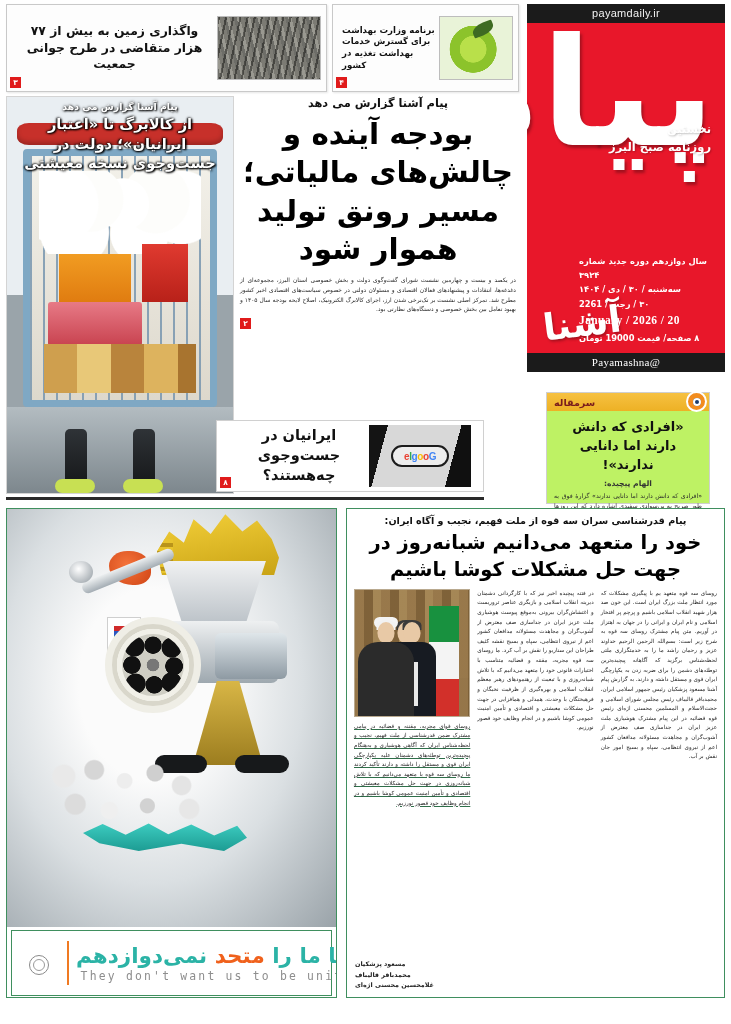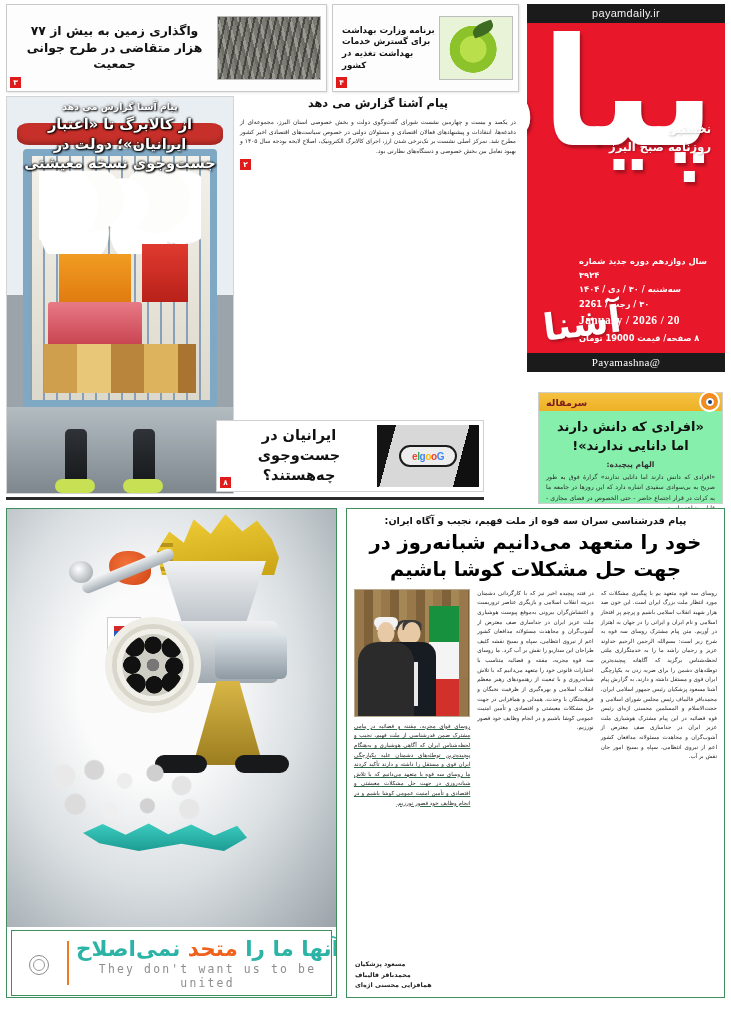--- a/index.html
+++ b/index.html
@@ -190,25 +190,25 @@
     text-align: center;
     font-size: 11px;
     padding: 3px 0 4px;
     font-family: "Liberation Serif", serif;
     letter-spacing: .3px;
   }
 
   
   .editorial {
     position: absolute;
-    top: 392px; right: 8px;
-    width: 185px;
+    top: 392px; right: 21px;
+    width: 164px;
     height: 112px;
     border: 1px solid #cfcfcf;
-    background: #86efac;
+    background: #bef264;
   }
   .edit-head {
     background: linear-gradient(180deg,#f6c141,#edb125);
     height: 18px;
     position: relative;
     display: flex;
     align-items: center;
     justify-content: flex-start;
     padding-left: 7px;
   }
@@ -306,21 +306,21 @@
   
   .google-box {
     position: absolute;
     top: 420px; left: 216px;
     width: 268px;
     height: 72px;
     border: 1px solid #d0d0d0;
     display: flex;
     flex-direction: row-reverse;
     align-items: center;
-    padding: 4px;
+    padding: 12px;
     background: #fff;
   }
   .google-text {
     flex: 1;
     text-align: center;
     font-size: 14.5px;
     font-weight: bold;
     direction: rtl;
     line-height: 1.36;
     color: #111;
@@ -781,20 +781,21 @@
         </span>
     </div>
     <div class="edit-title">«افرادی که دانش دارند اما دانایی ندارند»!</div>
     <div class="edit-author">الهام پیچیده:</div>
     <div class="edit-body">«افرادی که دانش دارند اما دانایی ندارند» گزارهٔ فوق به طور صریح به بی‌سوادی سفیدی اشاره دارد که این روزها در جامعه ما به کرات در قرار اجتماع حاضر - حتی الخصوص در فضای مجازی - قابل مشاهده است.</div>
     <div class="edit-more">ادامه در صفحه ۲</div>
   </div>
 
   <div class="lead">
     <div class="kicker">پیام آشنا گزارش می دهد</div>
+    <div class="lead-title">بودجه آینده و چالش‌های مالیاتی؛ مسیر رونق تولید هموار شود</div>
     <div class="lead-body">
       <span>در یکصد و بیست و چهارمین نشست شورای گفت‌وگوی دولت و بخش خصوصی استان البرز، مجموعه‌ای از دغدغه‌ها، انتقادات و پیشنهادهای فعالان اقتصادی و مسئولان دولتی در خصوص سیاست‌های اقتصادی اخیر کشور مطرح شد. تمرکز اصلی نشست بر تک‌نرخی شدن ارز، اجرای کالابرگ الکترونیک، اصلاح لایحه بودجه سال ۱۴۰۵ و بهبود تعامل بین بخش خصوصی و دستگاه‌های نظارتی بود.</span>
       <span class="pg-badge">۲</span>
     </div>
   </div>
 
   <div class="cart-photo">
     <div class="cart-handle"></div>
     <div class="cart-frame">
       <div class="cart-grid"></div>
@@ -868,21 +869,21 @@
         <div class="lr-col">
           <p>در فتنه پیچیده اخیر نیز که با کارگردانی دشمنان دیرینه انقلاب اسلامی و بازیگری عناصر تروریست و اغتشاش‌گران بیرونی به‌موقع پیوست هوشیاری ملت عزیز ایران در جداسازی صف معترض از آشوب‌گران و مجاهدت مسئولانه مدافعان کشور اعم از نیروی انتظامی، سپاه و بسیج نقشه کثیف طراحان این سناریو را نقش بر آب کرد. ما روسای سه قوه مجریه، مقننه و قضائیه متناسب با اختیارات قانونی خود را متعهد می‌دانیم که با تلاش شبانه‌روزی و با تبعیت از رهنمودهای رهبر معظم انقلاب اسلامی و بهره‌گیری از ظرفیت نخبگان و فرهیختگان با وحدت، همدلی و همافزایی در جهت حل مشکلات معیشتی و اقتصادی و تأمین امنیت عمومی کوشا باشیم و در انجام وظایف خود قصور نورزیم.</p>
         </div>
         <div class="lr-col">
           <p>روسای سه قوه متعهد یم با پیگیری مشکلات که مورد انتظار ملت بزرگ ایران است. این خون صد هزار شهید انقلاب اسلامی باشیم و پرچم پر افتخار اسلامی و نام ایران و ایرانی را در جهان به اهتزاز در آوریم. متن پیام مشترک روسای سه قوه به شرح زیر است: بسم‌الله الرحمن الرحیم خداوند عزیز و رحمان راشد ما را به خدمتگزاری ملتی لحظه‌شناس برگزید که آگاهانه پیچیده‌ترین توطئه‌های دشمن را برای ضربه زدن به یکپارچگی ایران قوی و مستقل داشته و دارند. به گزارش پیام آشنا مسعود پزشکیان رئیس جمهور اسلامی ایران، محمدباقر قالیباف رئیس مجلس شورای اسلامی و حجت‌الاسلام و المسلمین محسنی اژه‌ای رئیس قوه قضائیه در این پیام مشترک هوشیاری ملت عزیز ایران در جداسازی صف معترض از آشوب‌گران و مجاهدت مسئولانه مدافعان کشور اعم از نیروی انتظامی، سپاه و بسیج امور جان نقش بر آب.</p>
         </div>
       </div>
       <div class="signers">
         <div>مسعود پزشکیان</div>
         <div>محمدباقر قالیباف</div>
-        <div>همافزایی محسنی اژه‌ای</div>
+        <div>غلامحسین محسنی اژه‌ای</div>
       </div>
     </div>
 
     <div class="lower-left">
       <div class="grinder-img">
         <div class="g-gold"></div>
         <div class="g-hopper"></div>
         <div class="g-orange"></div>
         <div class="g-crank"></div>
         <div class="g-knob"></div>
@@ -898,21 +899,21 @@
         <div class="g-mince"></div>
         <div class="g-teal"></div>
       </div>
 
       <div class="unity-banner">
         <div class="ub-seal">
           <div class="ring"></div>
         </div>
         <div class="ub-divider"></div>
         <div class="ub-main">
-          <div class="ub-fa"><span>آنها ما را</span> <span class="hl">متحد</span> <span>نمی‌اصلاح</span></div>
+          <div class="ub-fa"><span>آنها ما را</span> <span class="hl">متحد</span> <span>نمی‌دوازدهم</span></div>
           <div class="ub-en">They don't want us to be united</div>
         </div>
       </div>
     </div>
 
   </div>
 
 </div>
 
 </body></html>

